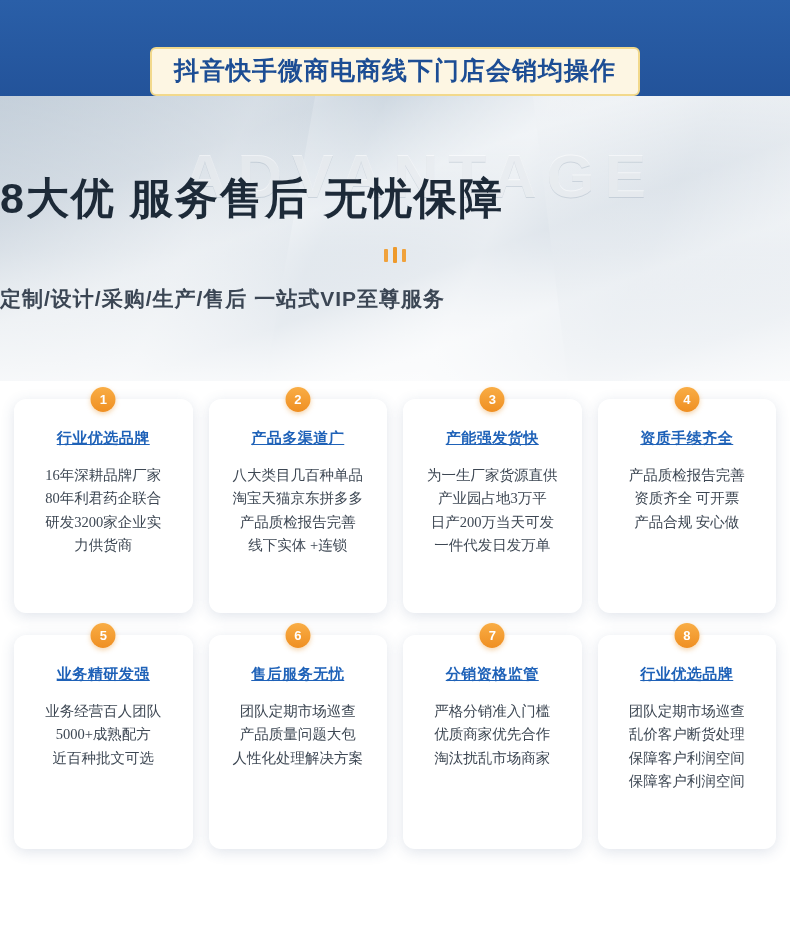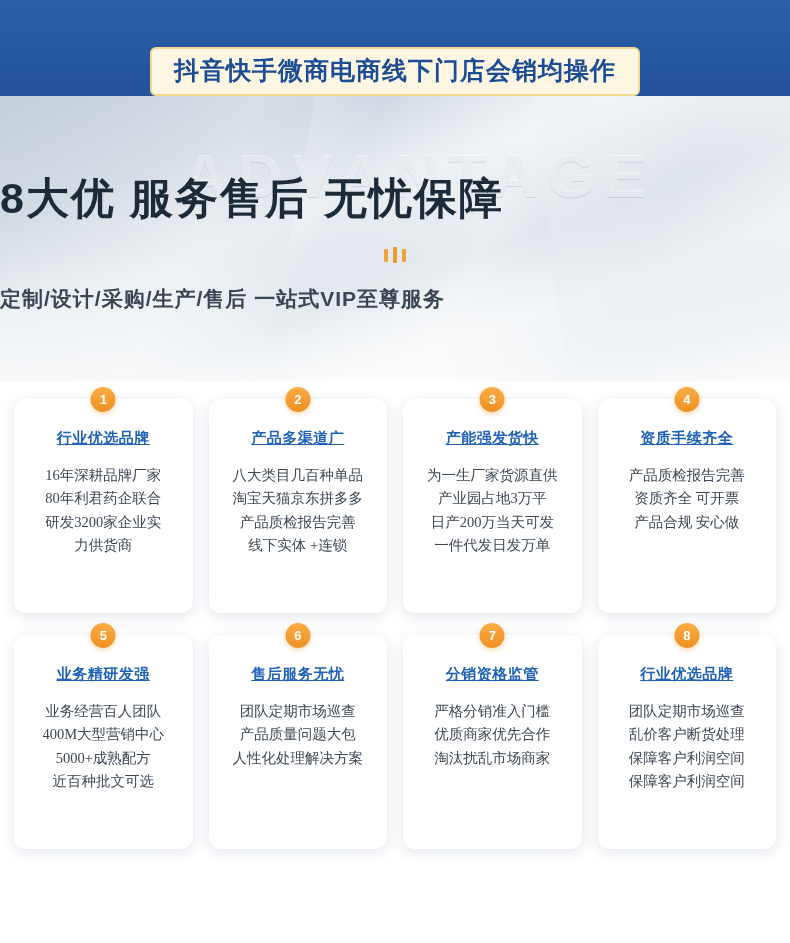--- a/index.html
+++ b/index.html
@@ -247,21 +247,20 @@
         <div>资质齐全 可开票</div>
         <div>产品合规 安心做</div>
       </div>
     </div>
 
     <div class="card">
       <div class="card-badge">5</div>
       <div class="card-title">业务精研发强</div>
       <div class="card-body">
         <div>业务经营百人团队</div>
-        <div>400M大型营销中心</div>
         <div>5000+成熟配方</div>
         <div>近百种批文可选</div>
       </div>
     </div>
 
     <div class="card">
       <div class="card-badge">6</div>
       <div class="card-title">售后服务无忧</div>
       <div class="card-body">
         <div>团队定期市场巡查</div>

